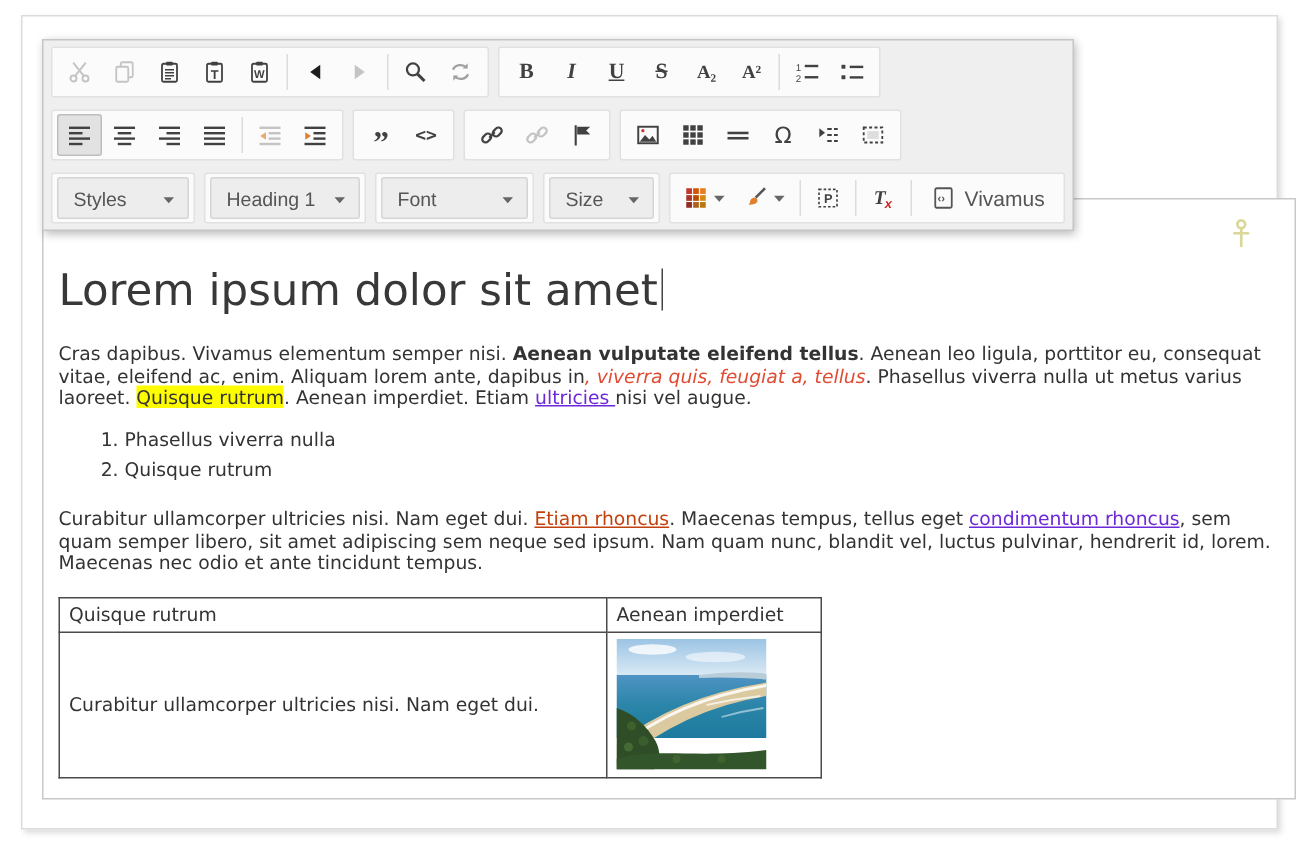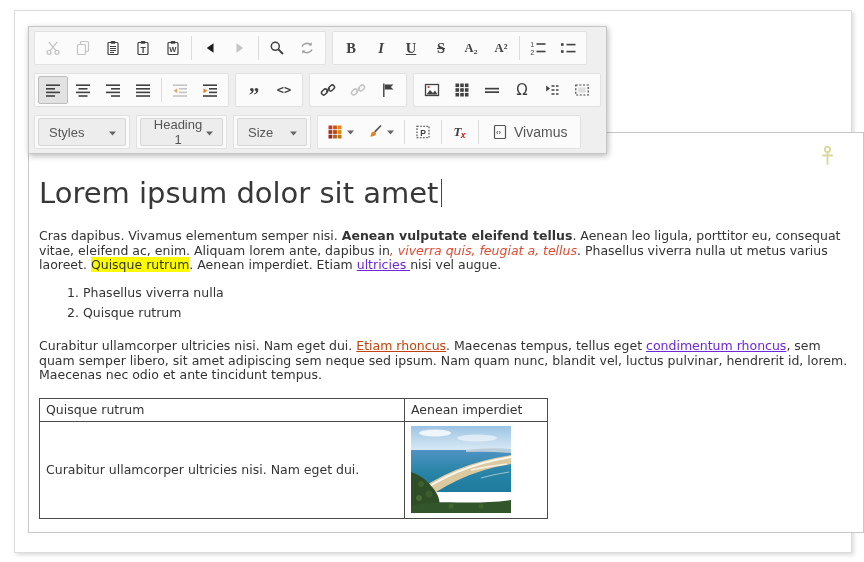--- a/index.html
+++ b/index.html
@@ -22,21 +22,21 @@
   .tb-btn.wide{width:auto;padding:0 5px;gap:3px;}
   .tb-btn.labeled{width:auto;padding:0 9px;gap:6px;font-size:14px;color:#555;}
   .tb-btn.active{background:#e2e2e2;border-color:#bdbdbd;}
   .tb-btn.disabled{color:#c4c4c4;}
   .tb-btn.strong{color:#1d1d1d;}
   .tb-btn.dim{color:#a0a0a0;}
   .tb-sep{width:1px;background:#dcdcdc;align-self:center;height:24px;margin:0 3px;}
   .tb-combo{height:28px;display:flex;align-items:center;justify-content:space-between;
             background:#ededed;border:1px solid #d5d5d5;border-radius:2px;color:#555;
             font-size:13px;padding:0 8px 0 10px;box-sizing:border-box;text-align:center;}
-  .combo-styles{width:88px}.combo-format{width:83px}.combo-font{width:98px}.combo-size{width:70px}
+  .combo-styles{width:88px}.combo-format{width:100px}.combo-font{width:98px}.combo-size{width:70px}
   .glyph{font-family:"Liberation Serif",serif;font-weight:700;font-size:14.5px;}
   .g-italic{font-style:italic;}
   .g-underline{text-decoration:underline;}
   .g-strikethrough{text-decoration:line-through;}
   .g-subscript,.g-superscript{font-size:12.5px;}
   .g-blockquote{font-size:21px;line-height:6px;padding-top:9px;}
   .g-create-div{font-family:"DejaVu Sans Mono",monospace;font-size:12px;font-weight:700;}
   .g-special-character{font-family:"DejaVu Sans",sans-serif;font-weight:400;font-size:15px;}
   .tb-btn svg{display:block;}
   
@@ -428,20 +428,28 @@
       </div>
       <div class="tb-group">
         <div class="tb-combo combo-format">
           <span>Heading 1</span>
           <span><svg width="9" height="7" viewBox="0 0 9 7">
               <path d="M1 1.5l3.5 4 3.5-4z" fill="#666"></path>
             </svg></span>
         </div>
       </div>
       <div class="tb-group">
+        <div class="tb-combo combo-font">
+          <span>Font</span>
+          <span><svg width="9" height="7" viewBox="0 0 9 7">
+              <path d="M1 1.5l3.5 4 3.5-4z" fill="#666"></path>
+            </svg></span>
+        </div>
+      </div>
+      <div class="tb-group">
         <div class="tb-combo combo-size">
           <span>Size</span>
           <span><svg width="9" height="7" viewBox="0 0 9 7">
               <path d="M1 1.5l3.5 4 3.5-4z" fill="#666"></path>
             </svg></span>
         </div>
       </div>
       <div class="tb-group">
         <button class="tb-btn wide">
           <span>

